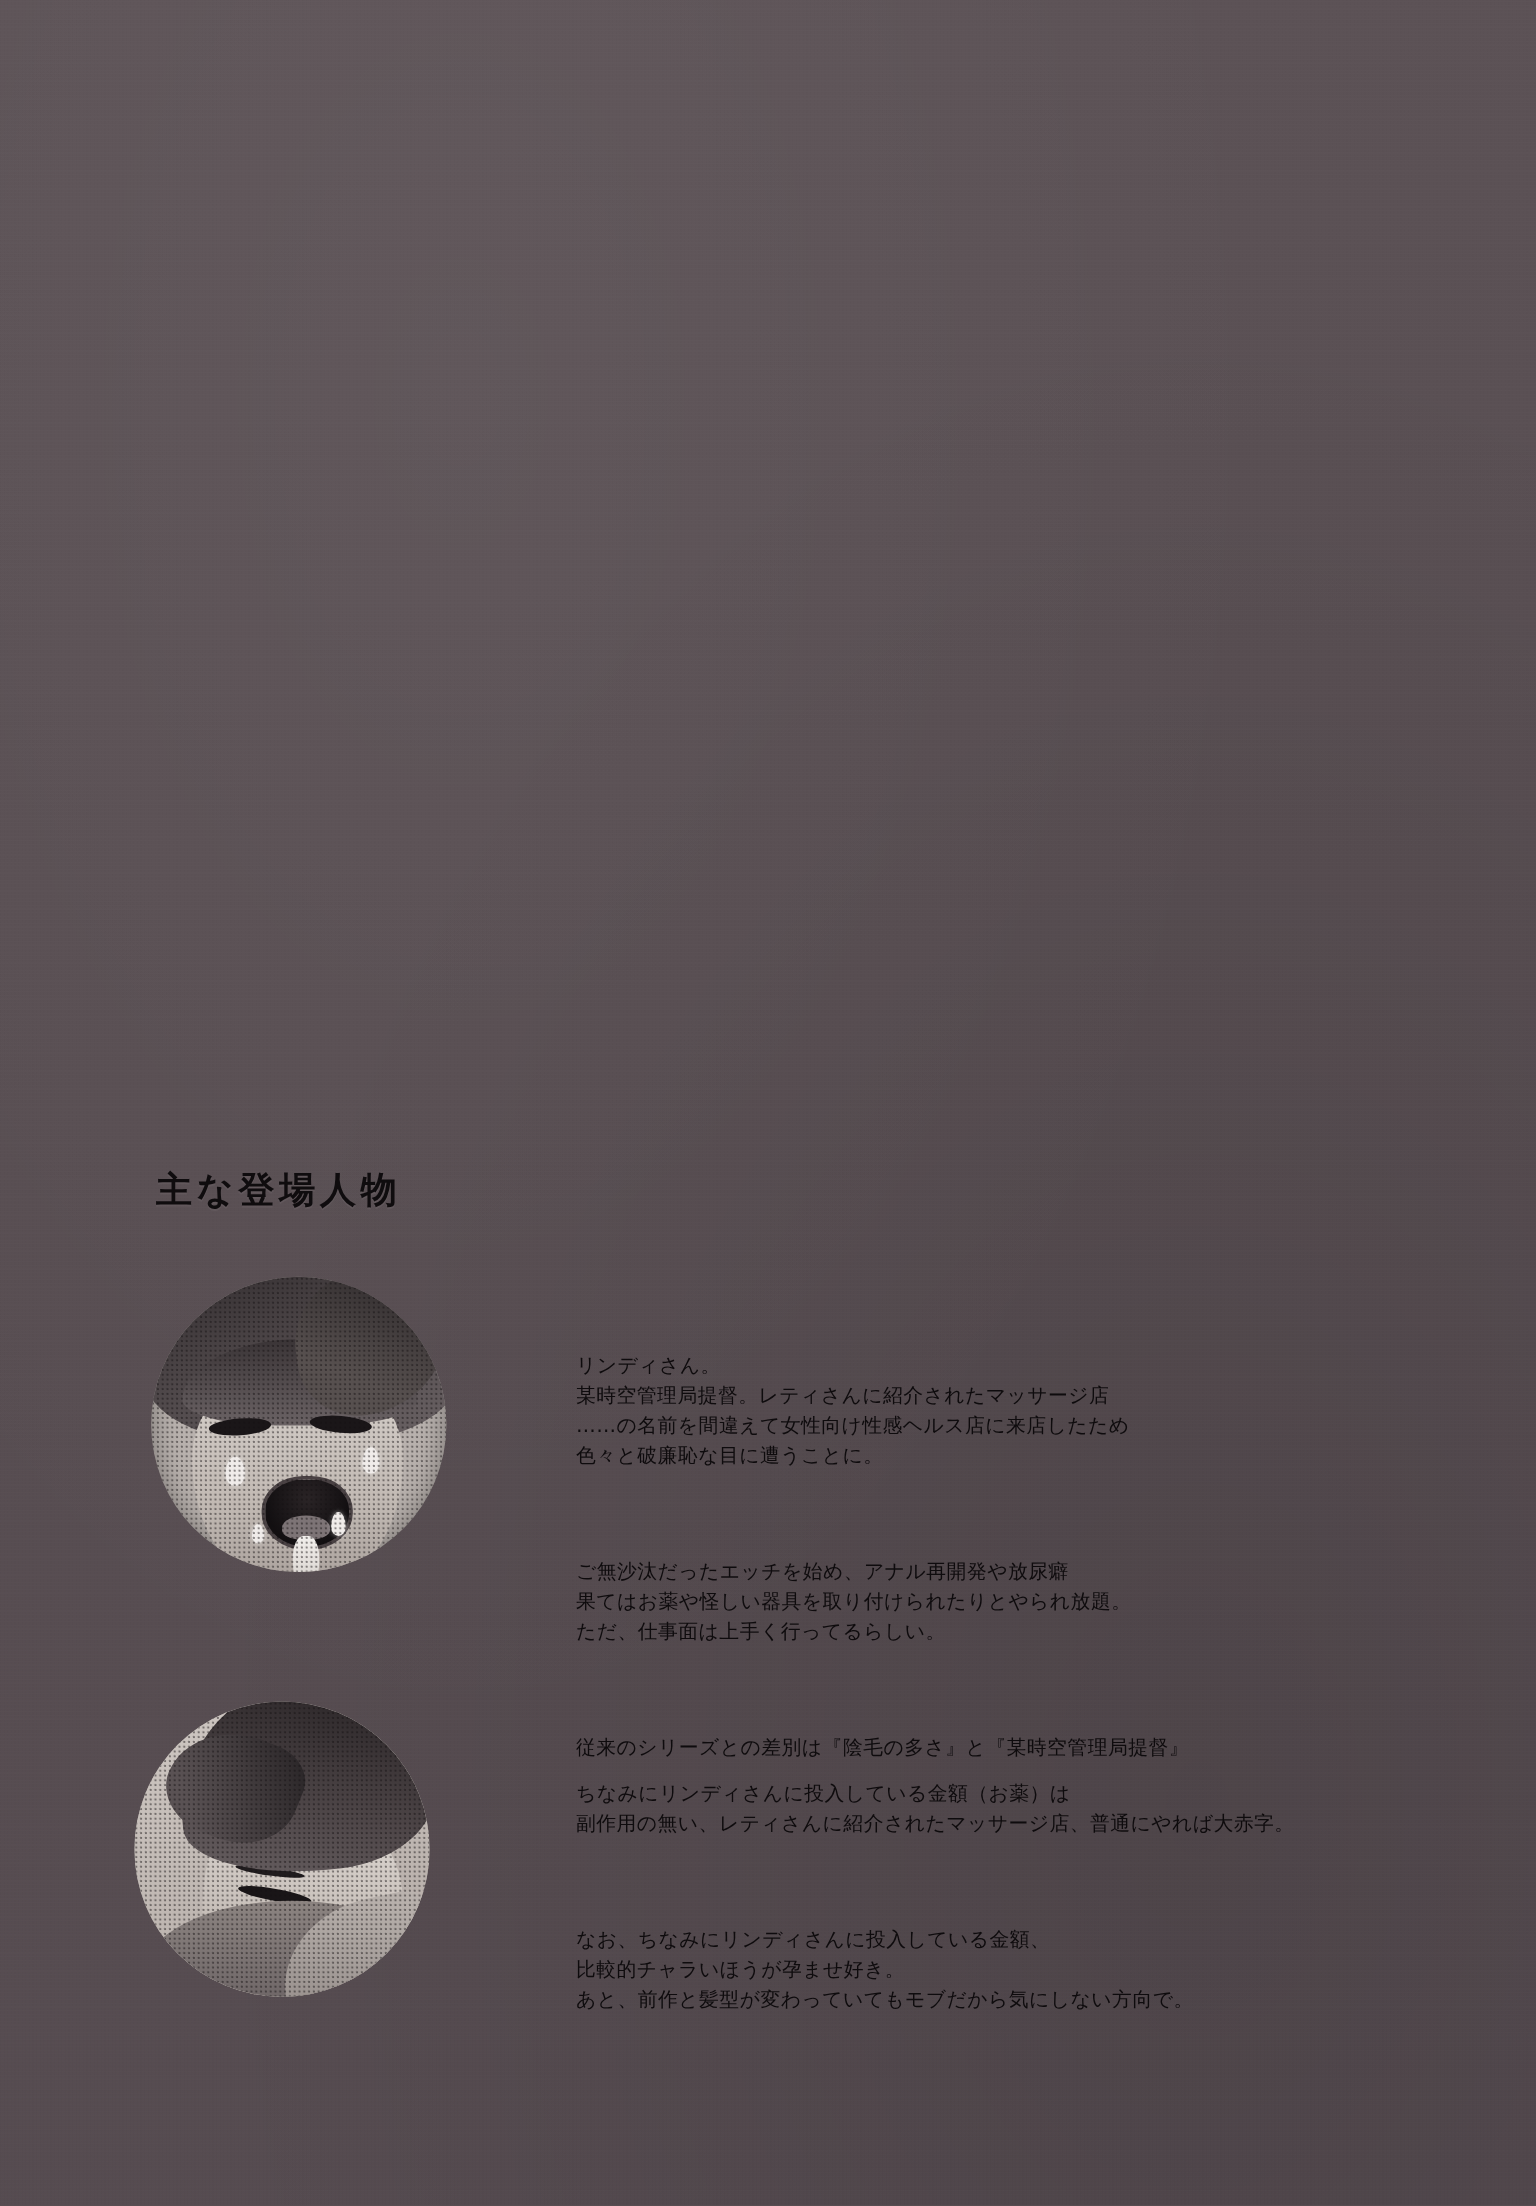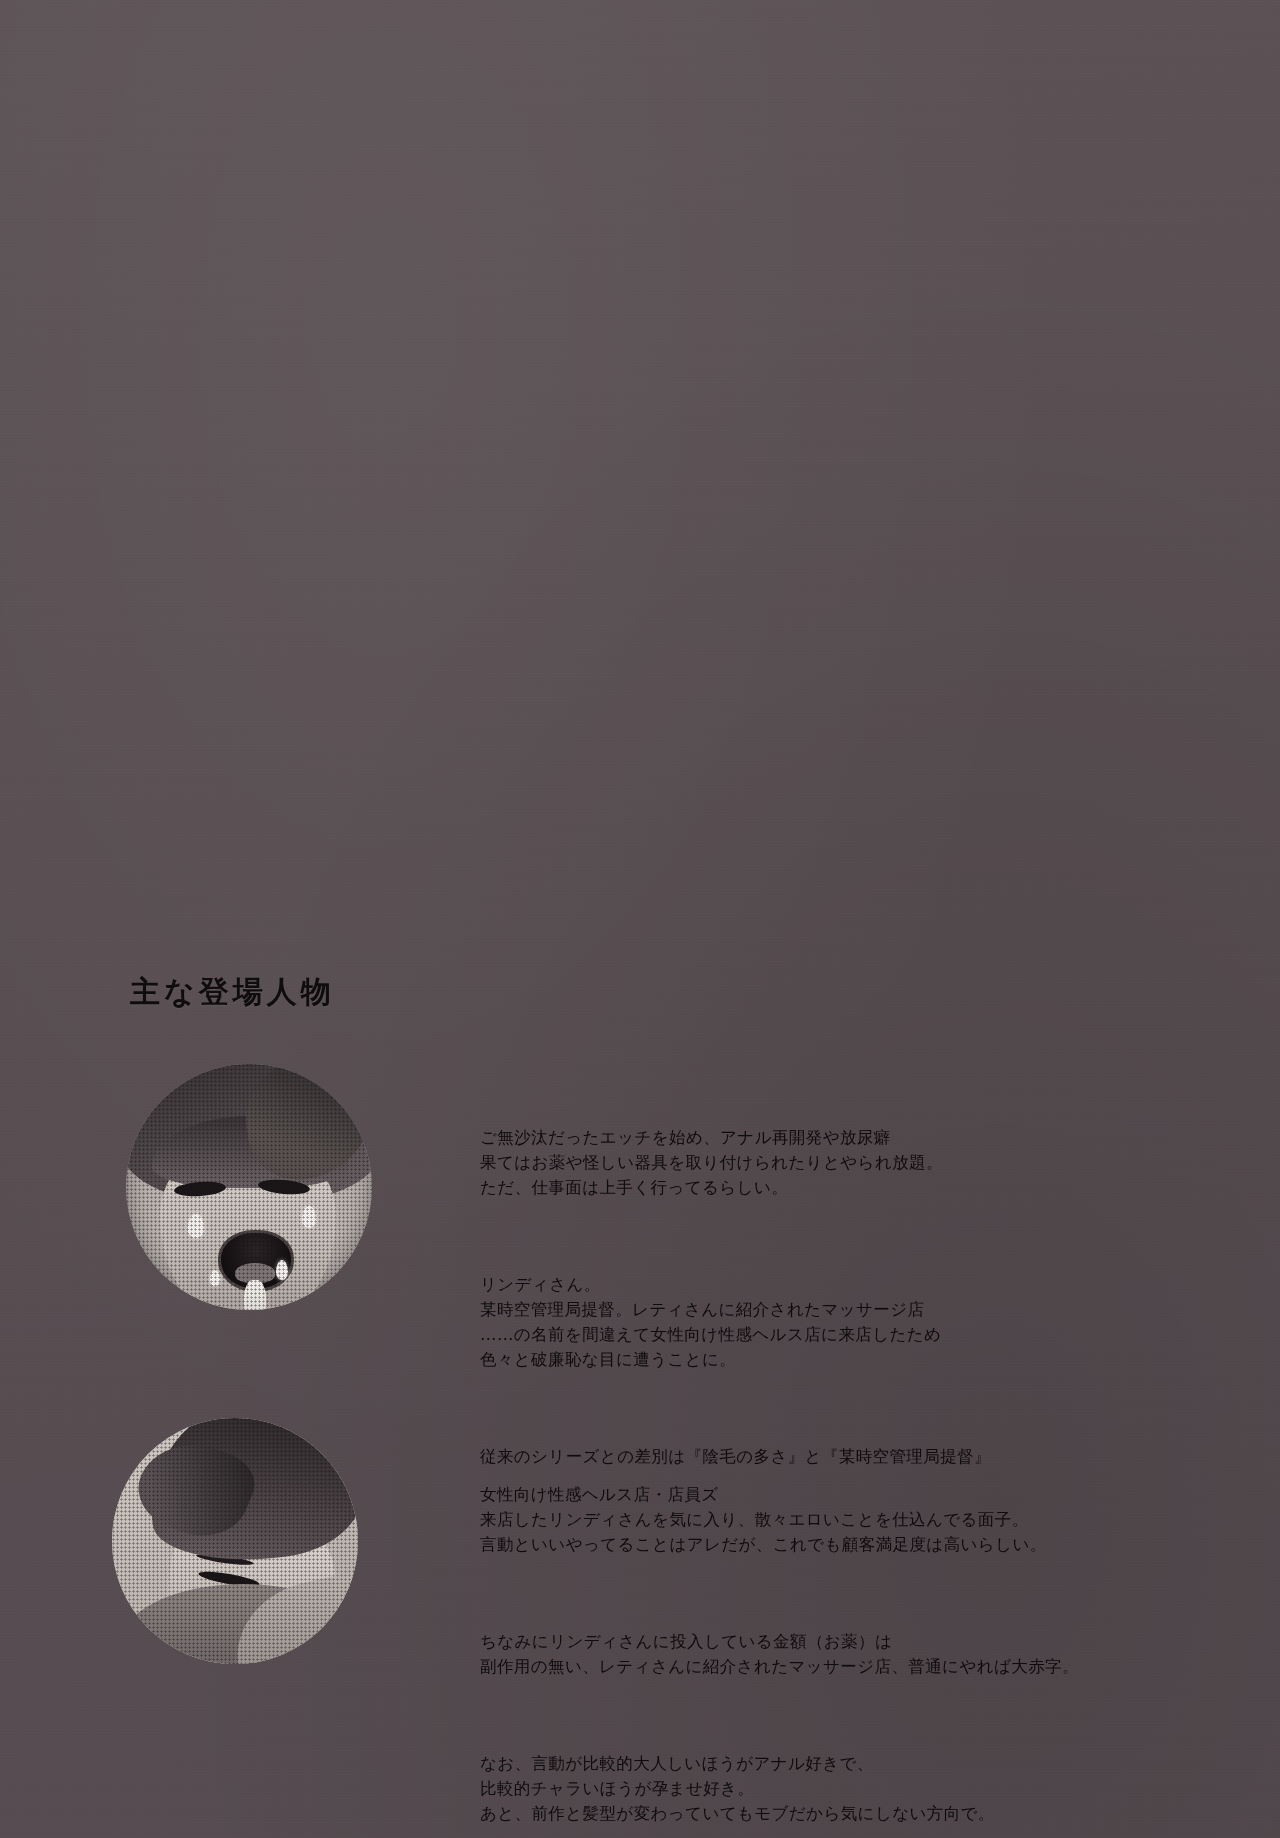--- a/index.html
+++ b/index.html
@@ -259,48 +259,45 @@
     </div>
     <div class="p1-drip"></div>
     <div class="sweat a"></div>
     <div class="sweat b"></div>
     <div class="sweat c"></div>
     <div class="sweat d"></div>
     <div class="halftone"></div>
   </div>
 
   <div class="text-col one">
-    <p class="para">ご無沙汰だったエッチを始め、アナル再開発や放尿癖
-果てはお薬や怪しい器具を取り付けられたりとやられ放題。
-ただ、仕事面は上手く行ってるらしい。</p>
     <p class="para">リンディさん。
 某時空管理局提督。レティさんに紹介されたマッサージ店
 ……の名前を間違えて女性向け性感ヘルス店に来店したため
 色々と破廉恥な目に遭うことに。</p>
+    <p class="para">ご無沙汰だったエッチを始め、アナル再開発や放尿癖
+果てはお薬や怪しい器具を取り付けられたりとやられ放題。
+ただ、仕事面は上手く行ってるらしい。</p>
     <p class="para">従来のシリーズとの差別は『陰毛の多さ』と『某時空管理局提督』</p>
   </div>
 
   <div class="portrait two">
     <div class="p2-bg"></div>
     <div class="p2-face"></div>
     <div class="p2-brow"></div>
     <div class="p2-eye"></div>
     <div class="p2-nose"></div>
     <div class="p2-mouth"></div>
     <div class="p2-hair"></div>
     <div class="p2-hair-lock"></div>
     <div class="p2-collar"></div>
     <div class="p2-collar2"></div>
     <div class="halftone"></div>
   </div>
 
   <div class="text-col two">
-    <p class="para">女性向け性感ヘルス店・店員ズ
-来店したリンディさんを気に入り、散々エロいことを仕込んでる面子。
-言動といいやってることはアレだが、これでも顧客満足度は高いらしい。</p>
     <p class="para">ちなみにリンディさんに投入している金額（お薬）は
 副作用の無い、レティさんに紹介されたマッサージ店、普通にやれば大赤字。</p>
-    <p class="para">なお、言動が比較的大人しいほうがアナル好きで、
+    <p class="para">なお、ちなみにリンディさんに投入している金額、
 比較的チャラいほうが孕ませ好き。
 あと、前作と髪型が変わっていてもモブだから気にしない方向で。</p>
   </div>
 
 </div>
 
 </body></html>

